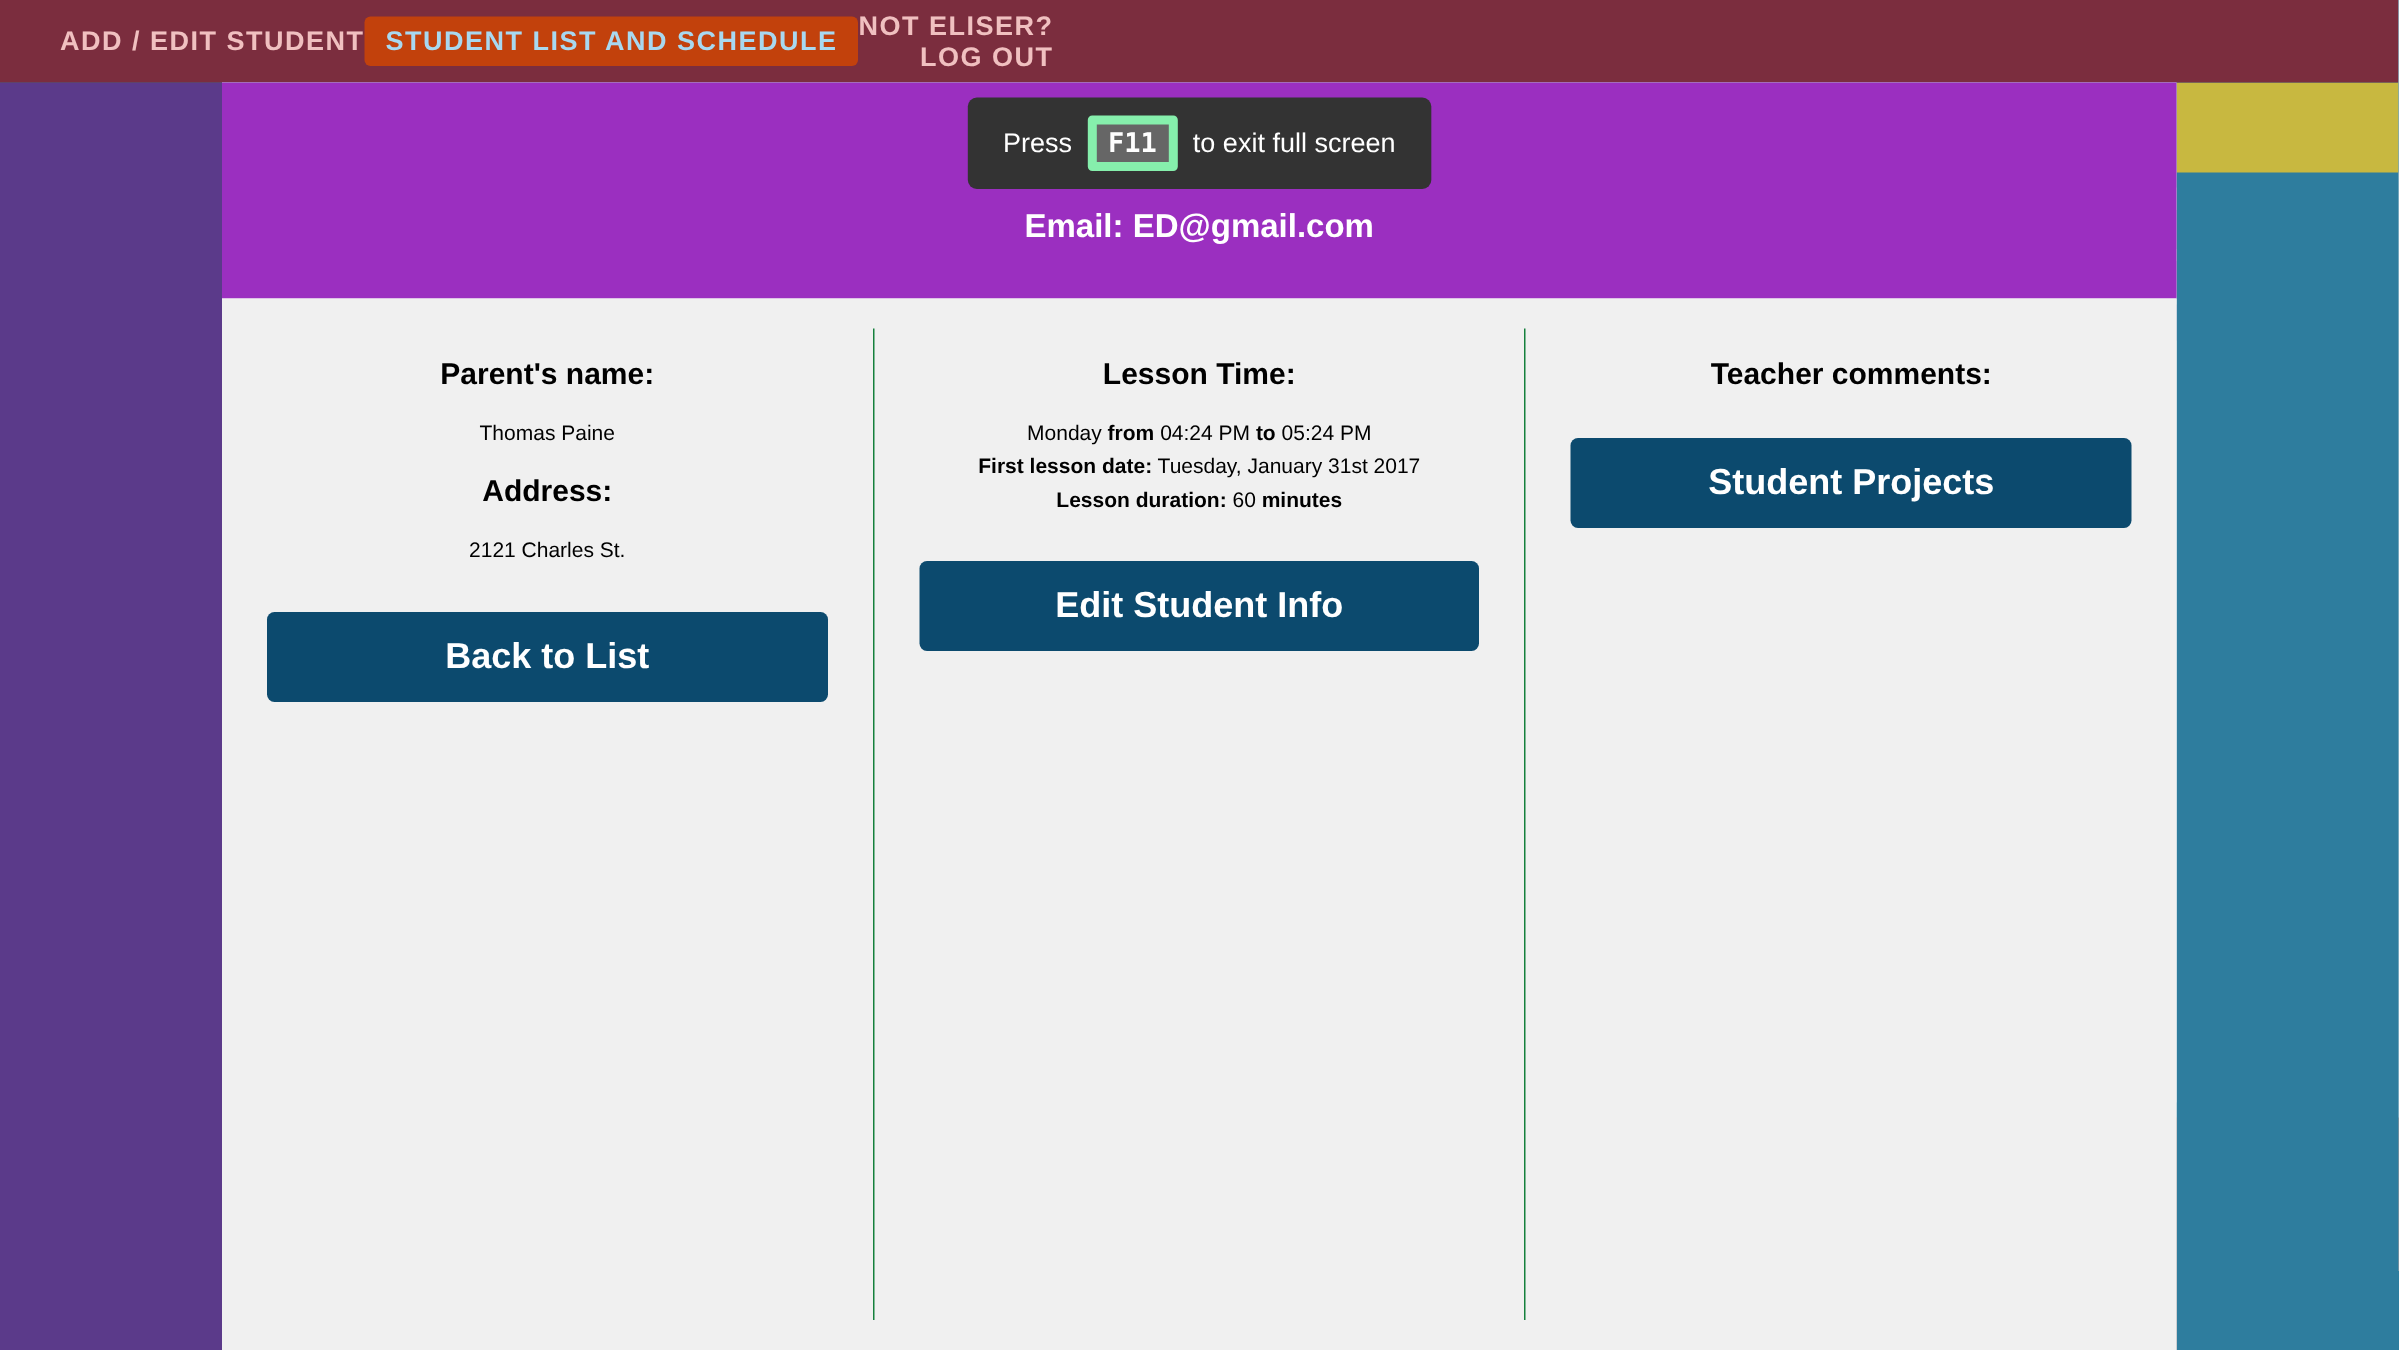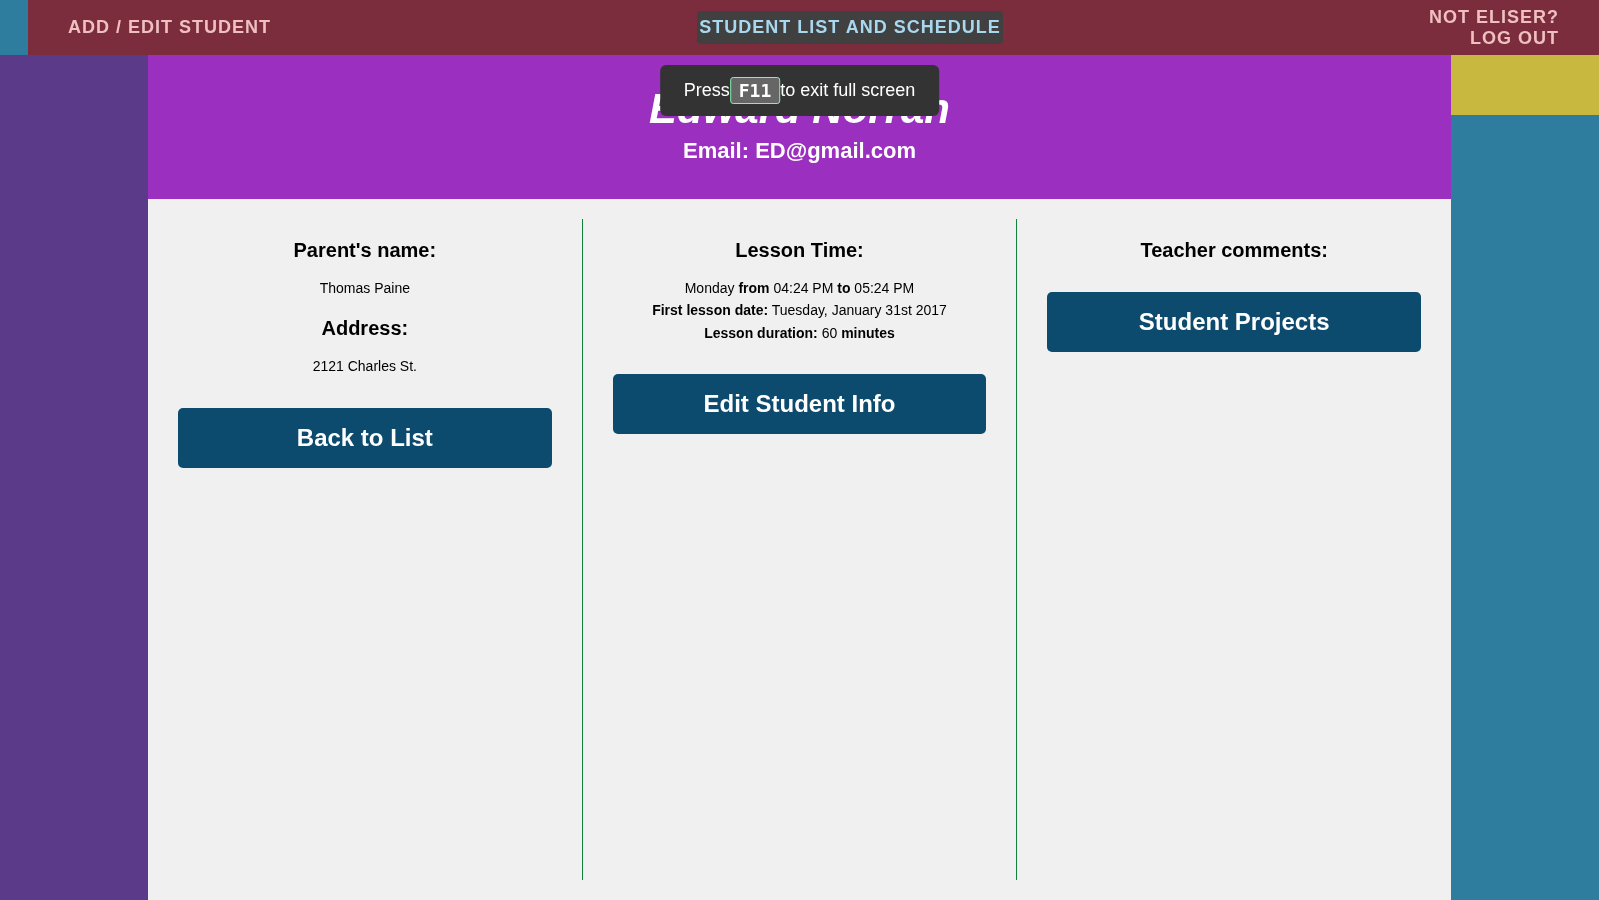--- a/index.html
+++ b/index.html
@@ -11,37 +11,36 @@
       background-color: #2e7d9e;
       position: relative;
     }
 
     
     .top-nav {
       background-color: #7b2d3e;
       height: 55px;
       display: flex;
       align-items: center;
-      justify-content: space-between;
+      justify-content: flex-start;
       padding: 0 40px;
       position: relative;
       z-index: 10;
-      margin-left: 28px;
     }
     .top-nav a {
       color: #f0c0c0;
       text-decoration: none;
       font-size: 18px;
       font-weight: bold;
       letter-spacing: 1px;
     }
     .top-nav a.active {
       color: #a8d8f0;
-      background-color: #404040;
-      padding: 6px 2px;
+      background-color: #c2410c;
+      padding: 6px 14px;
       border-radius: 4px;
     }
     .top-nav .logout {
       color: #f0c0c0;
       text-align: right;
       font-size: 18px;
       font-weight: bold;
       letter-spacing: 1px;
     }
 
@@ -199,24 +198,25 @@
       left: 50%;
       transform: translateX(-50%);
       background-color: #333;
       color: white;
       padding: 12px 24px;
       border-radius: 6px;
       font-size: 18px;
       z-index: 100;
       display: flex;
       align-items: center;
+      gap: 10px;
     }
     .fullscreen-notice .key {
       background-color: #666;
-      border: 1px solid #86efac;
+      border: 6px solid #86efac;
       border-radius: 3px;
       padding: 2px 8px;
       font-family: monospace;
       font-weight: bold;
     }
 
     
     .left-sidebar {
       position: absolute;
       top: 55px;

